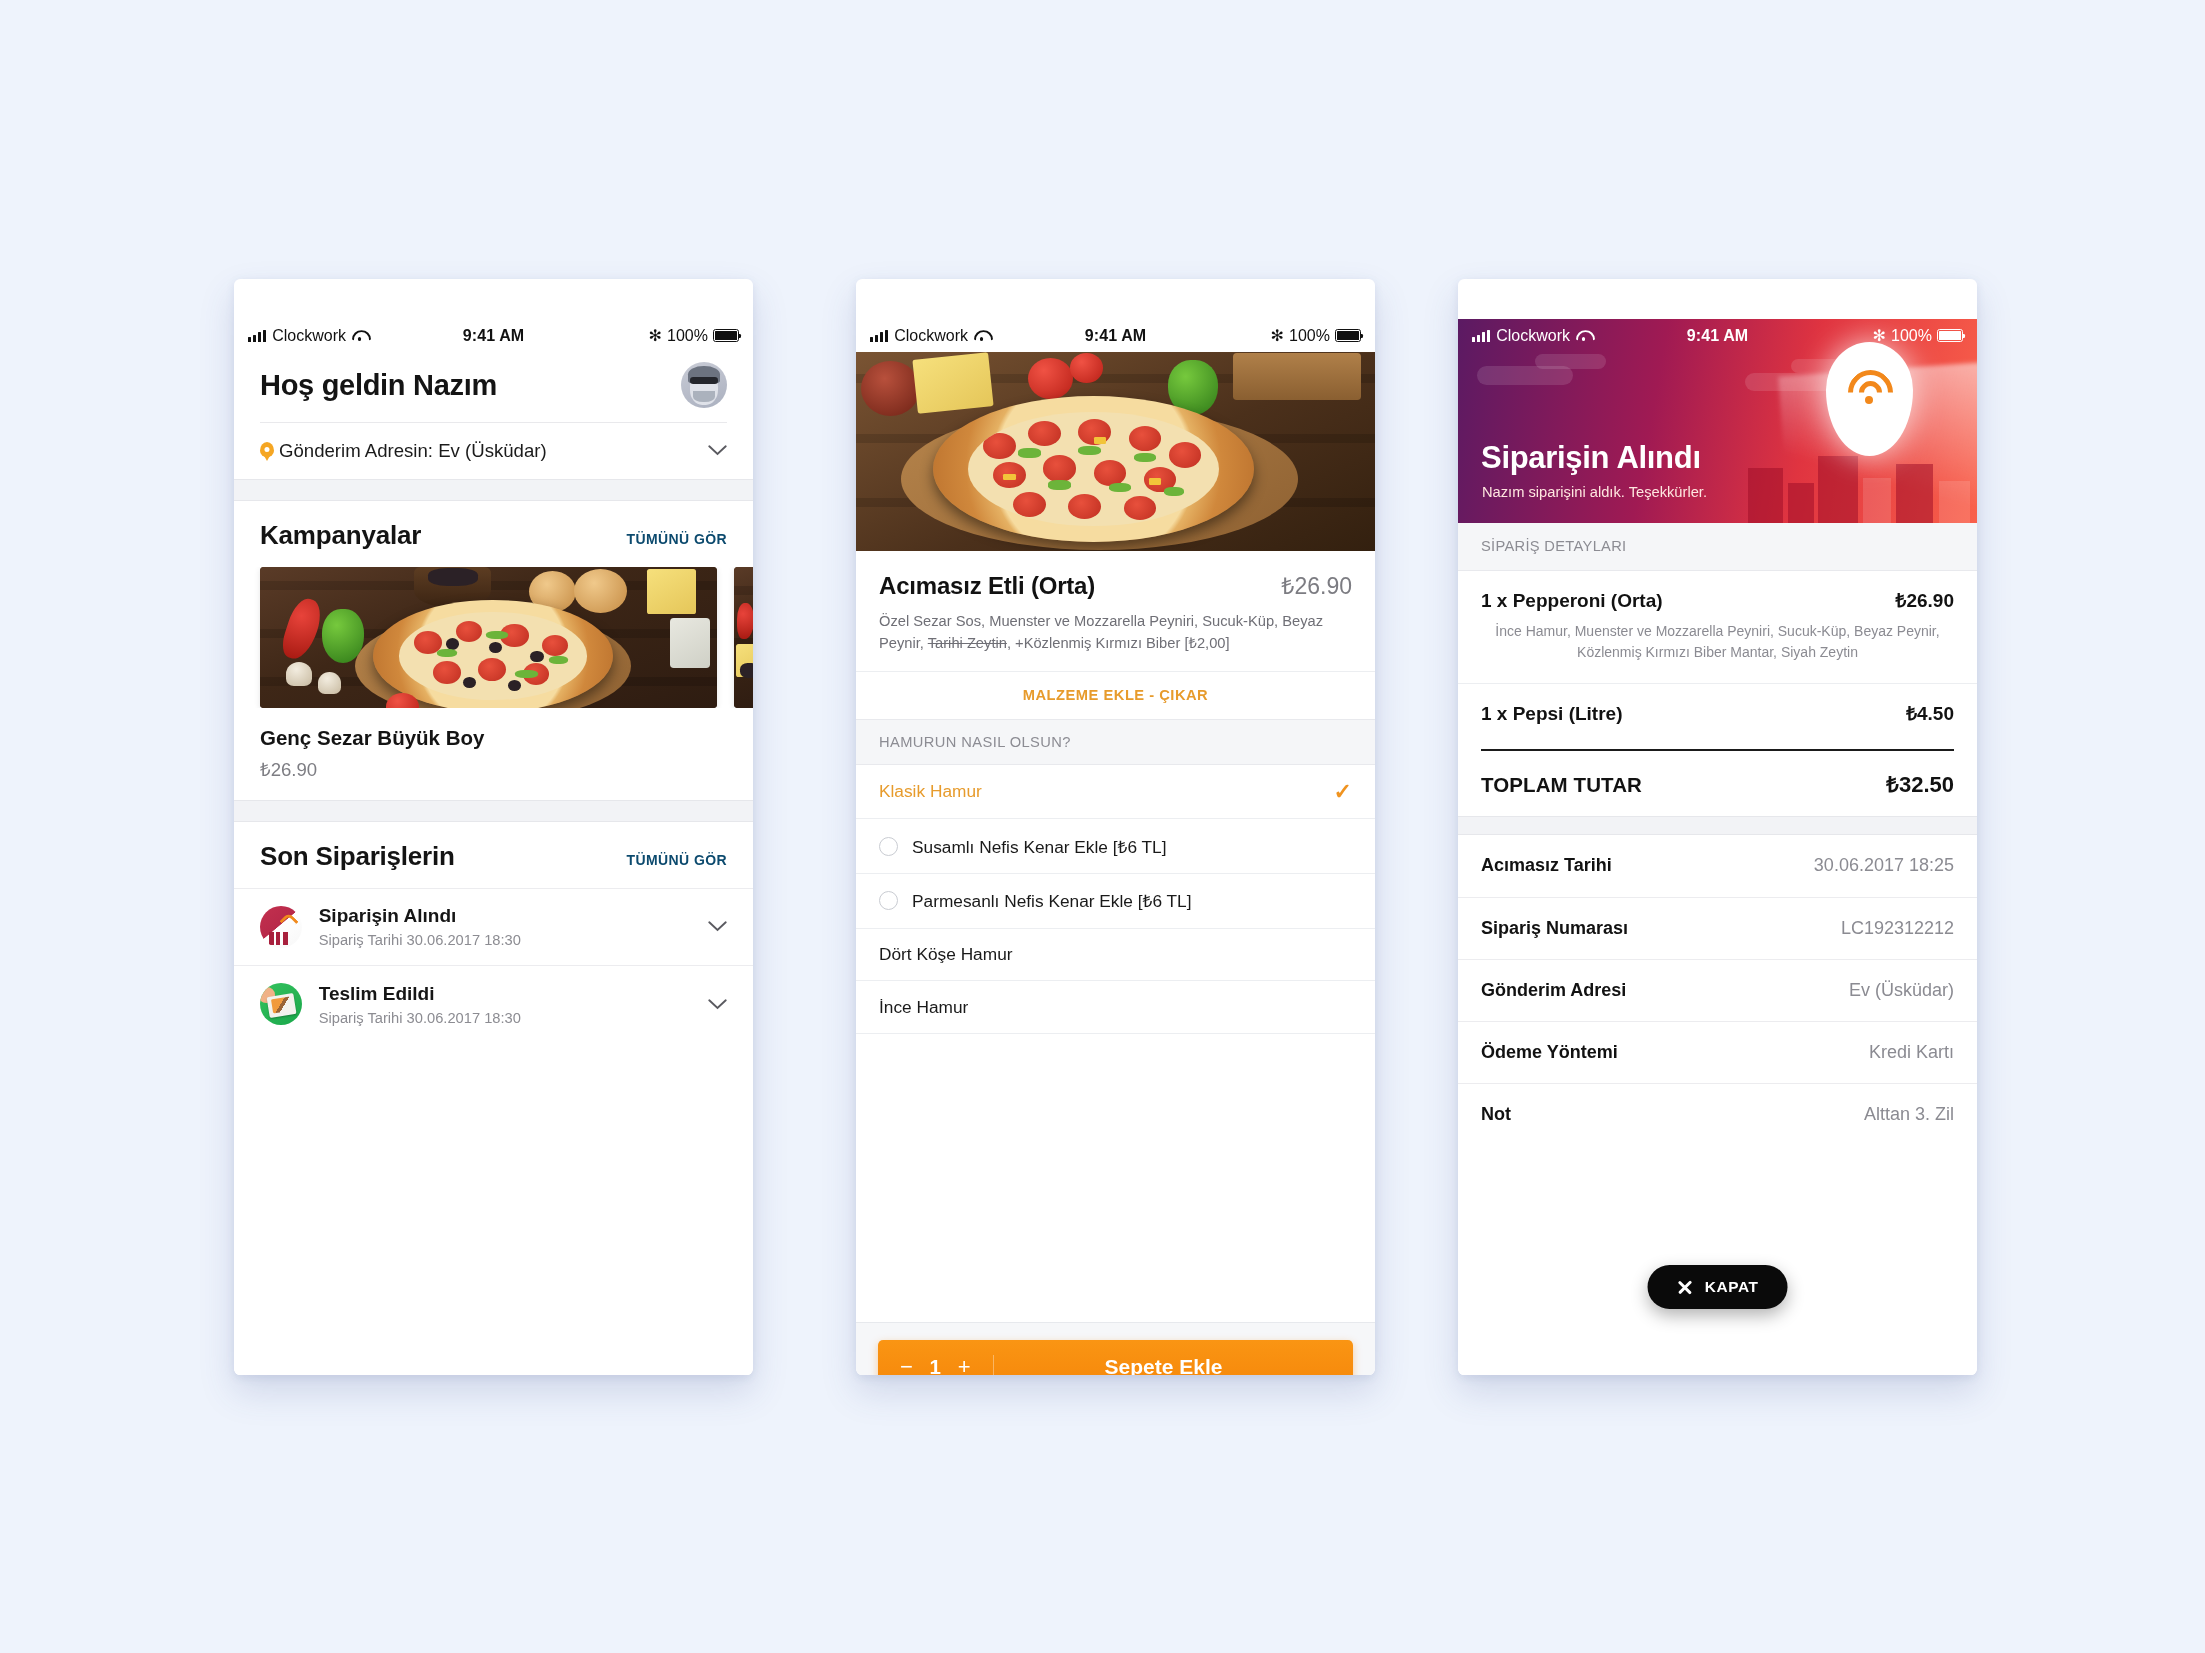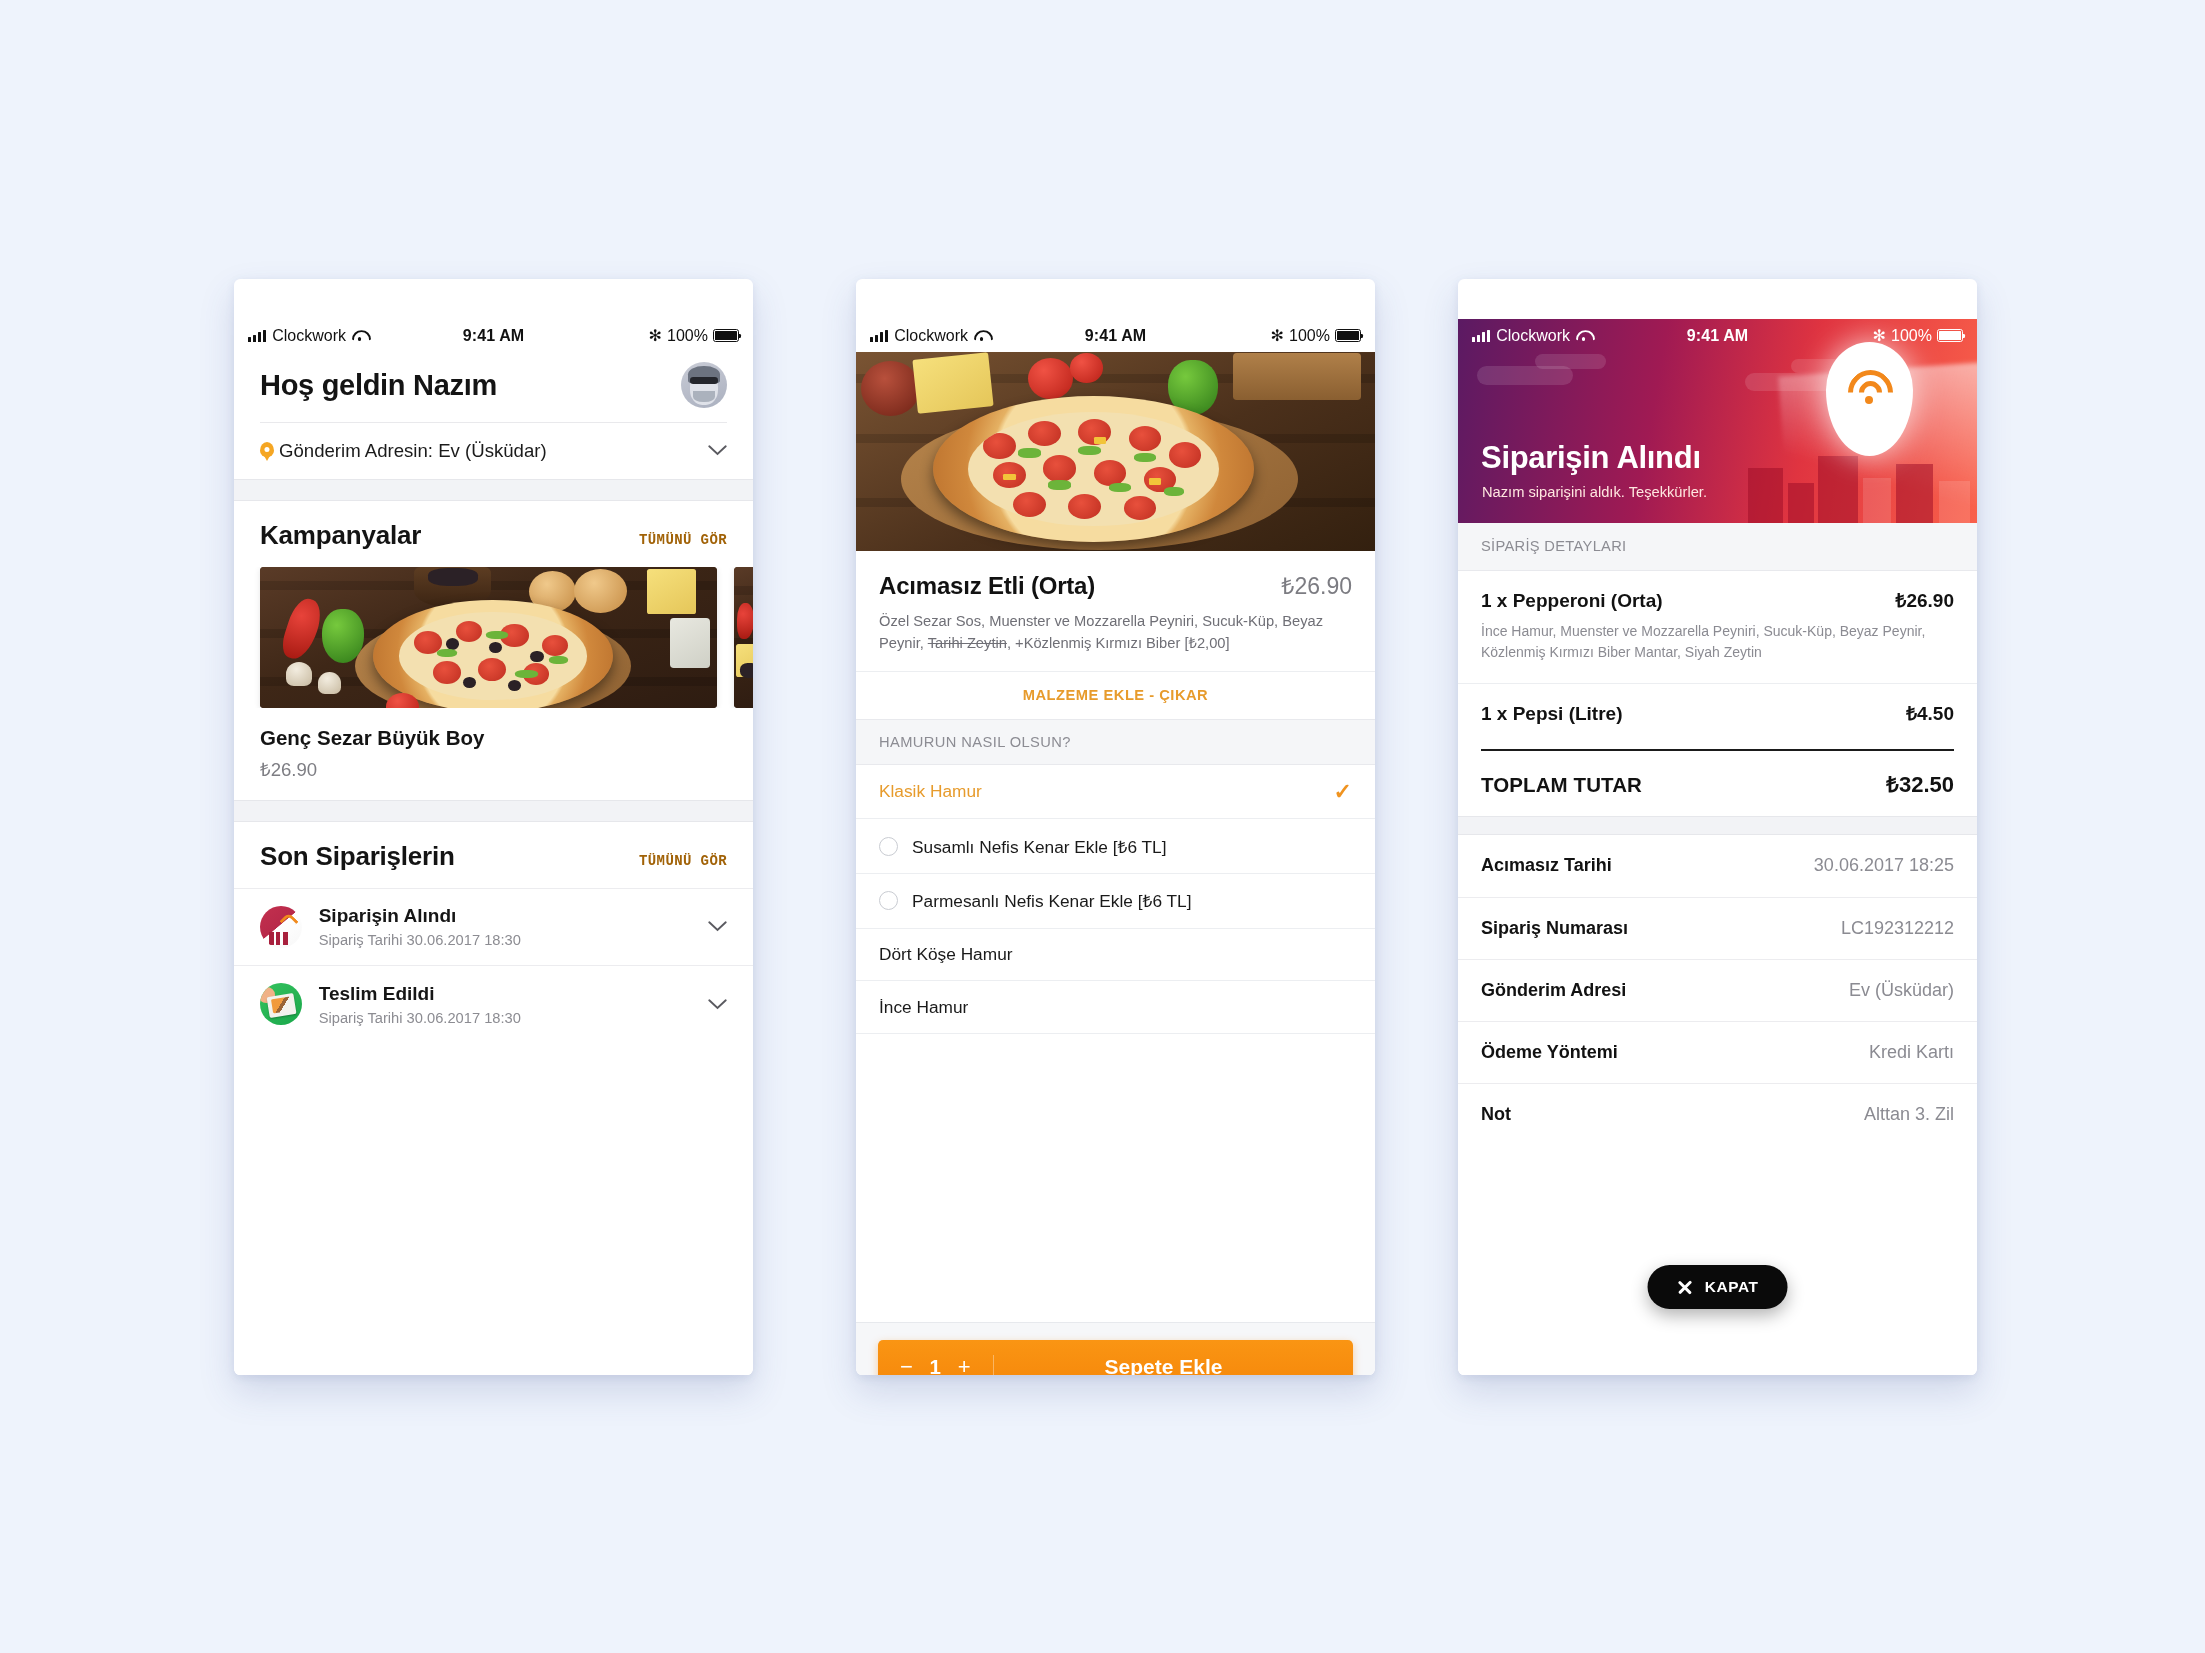--- a/index.html
+++ b/index.html
@@ -67,21 +67,21 @@
   .pin::after { content:""; position:absolute; left:50%; bottom:0; transform:translateX(-50%); border-left:4.5px solid transparent; border-right:4.5px solid transparent; border-top:7.7px solid #f5a623; }
   .pin i { position:absolute; left:50%; top:5.1px; transform:translateX(-50%); width:5.1px; height:5.1px; border-radius:50%; background:#fff; }
   .addr-text { font-size: 18.6px; color: #1b1b1b; }
   .chev { margin-left: auto; color: #555; font-size: 19px; line-height: 1; }
   .chev svg { display:block; }
 
   .gap { height: 22px; background: #f2f3f6; border-top: 0.6px solid #e6e7eb; border-bottom: 0.6px solid #e6e7eb; }
 
   .sec-head { display: flex; align-items: baseline; padding: 19px 26px 15.4px 26px; }
   .sec-title { font-size: 26px; font-weight: bold; color: #141414; letter-spacing:-0.2px; }
-  .sec-link { margin-left: auto; font-size: 14px; font-weight: bold; color: #a16207; letter-spacing: 0.4px; font-family: Liberation Mono, monospace; }
+  .sec-link { margin-left: auto; font-size: 14px; font-weight: bold; color: #0c4a6e; letter-spacing: 0.4px; }
 
   .carousel { padding: 0 0 0 26px; display: flex; gap: 16.7px; overflow: hidden; }
   .promo-card { flex: 0 0 auto; width: 457px; border-radius: 3.8px; overflow: hidden; box-shadow: 0 1.9px 6.4px rgba(0,0,0,.10); }
   .promo-card.peek { width: 40px; }
   .promo-img { width: 457px; height: 141px; position: relative; overflow:hidden;
     background:
       radial-gradient(circle at 62% 60%, #f0c070 0 7%, transparent 7.3%),
       linear-gradient(#4a3324,#3a2519); }
   .promo-card.peek .promo-img { width: 40px; }
 
@@ -171,21 +171,21 @@
   .logo-pin .slice { position:absolute; left:22px; top:28px; width: 45px; height: 45px; }
   .logo-pin .slice .arc { position:absolute; border: 5.8px solid #f2881b; border-radius: 50%;
     border-right-color: transparent; border-bottom-color: transparent; transform: rotate(45deg); }
   .logo-pin .slice .a1 { inset: 0; }
   .logo-pin .slice .a2 { inset: 11px; }
   .logo-pin .slice .dot { position:absolute; left:16.7px; top:26px; width:8.3px; height:8.3px; border-radius:50%; background:#f2881b; }
   .bn-title { position:absolute; left: 23px; bottom: 47px; font-size: 31px; font-weight: bold; color:#fff; letter-spacing:-0.3px; }
   .bn-sub { position:absolute; left: 24px; bottom: 23px; font-size: 14.7px; color:#ffe7e0; }
 
   .sec-label { background:#f5f6f8; border-bottom:0.6px solid #e8e9ed; padding: 15.4px 23px; font-size: 14.7px; color:#8c8c93; letter-spacing:0.3px; }
-  .itm { padding: 16.7px 23px 6.4px 23px; }
+  .itm { padding: 16.7px 23px 6.4px 23px; text-align: center; }
   .itm-row { display:flex; align-items:baseline; }
   .itm-name { font-size: 19px; font-weight: bold; color:#121212; }
   .itm-price { margin-left:auto; font-size: 19px; font-weight: bold; color:#121212; }
   .itm-desc { font-size: 14px; line-height:1.5; color:#8b8b92; padding: 7.7px 0 13px 0; }
   .dbl-rule { height:1.9px; border-top:0.6px solid #1b1b1b; border-bottom:0.6px solid #1b1b1b; margin: 11.5px 23px 0 23px; }
   .total-row { display:flex; align-items:baseline; padding: 16.7px 23px 18px 23px; }
   .total-lbl { font-size: 20.5px; font-weight: bold; color:#121212; letter-spacing:0.1px;text-align:center; }
   .total-val { margin-left:auto; font-size: 22px; font-weight: bold; color:#121212; }
   .meta { display:flex; align-items:center; padding: 17.3px 23px; border-top: 0.6px solid #ececef; min-height: 62px; }
   .meta-k { font-size: 18px; font-weight: bold; color:#121212; }

